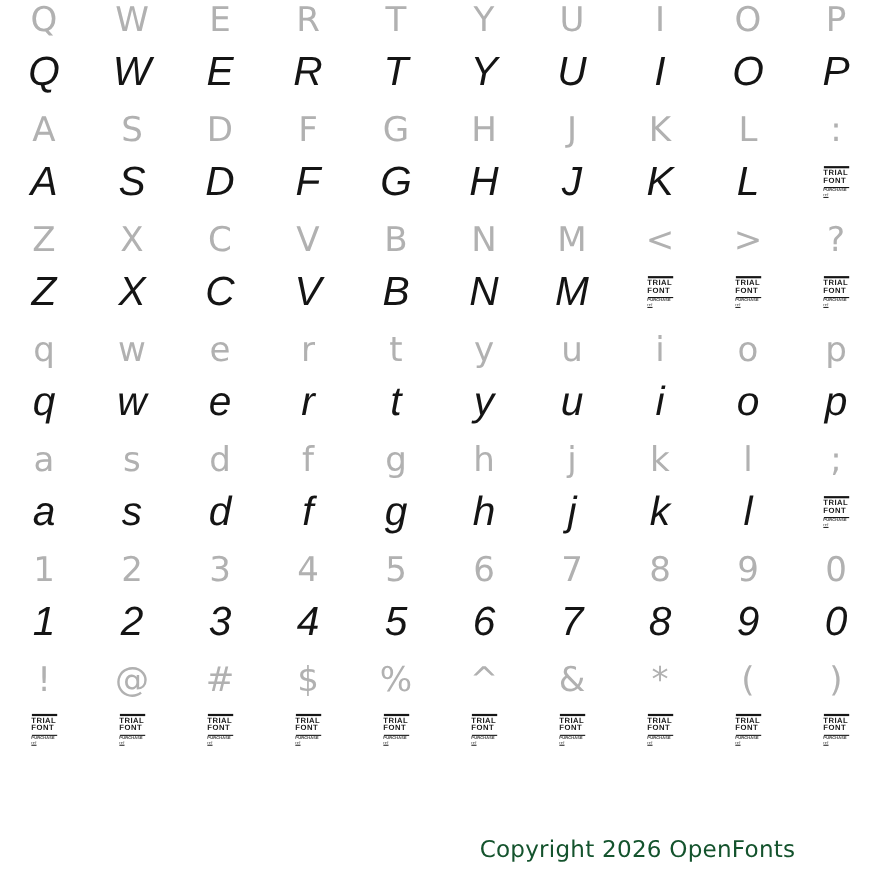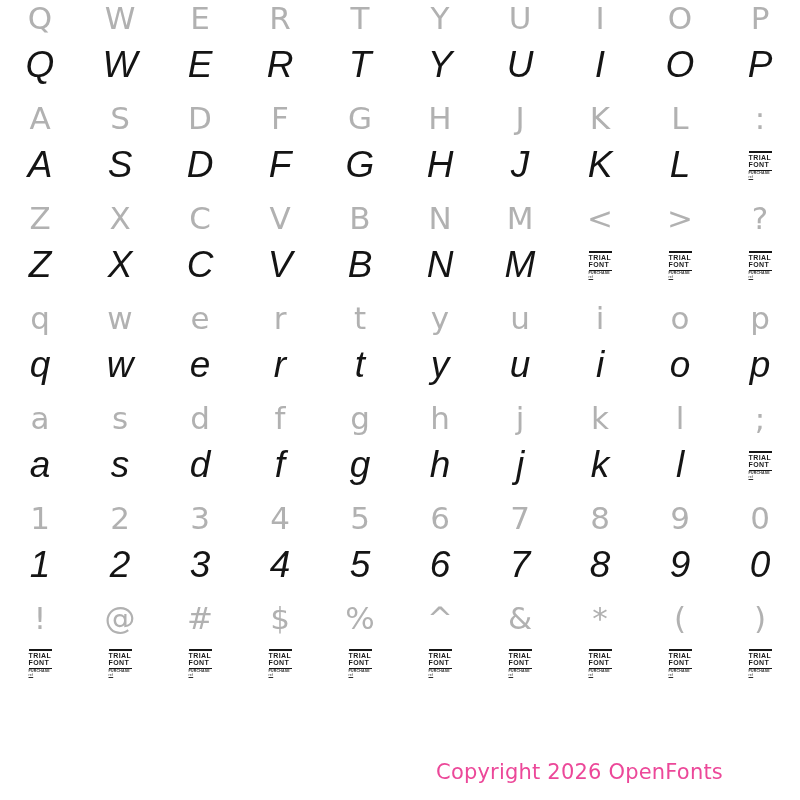--- a/index.html
+++ b/index.html
@@ -86,21 +86,21 @@
     text-decoration: underline;
     font-weight: 400;
   }
   #footer-copyright {
     position: absolute;
     right: 77px;
     bottom: 16px;
     font-family: "DejaVu Sans", sans-serif;
     font-size: 21px;
     letter-spacing: 0.2px;
-    color: #ec4899;
+    color: #14532d;
     white-space: nowrap;
   }
 </style>
 </head>
 <body>
 
 <div id="specimen">
     <div class="row-group">
       <div class="glyph-row gray">
         <div class="cell gray">Q</div>

